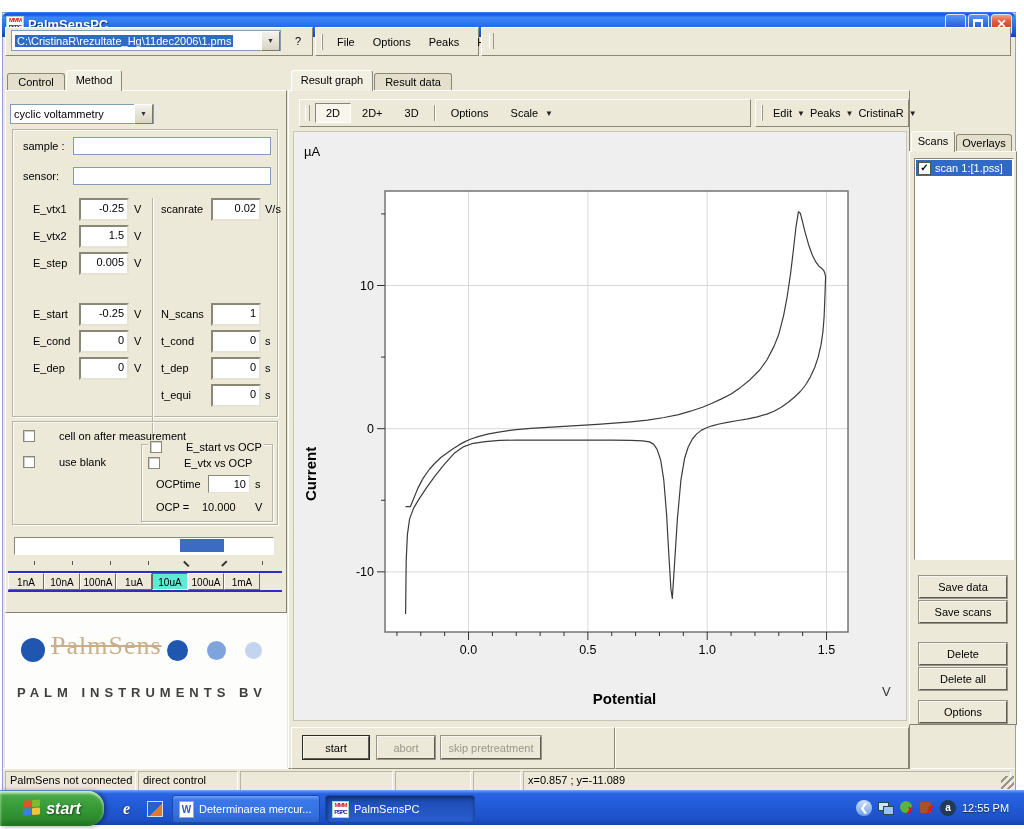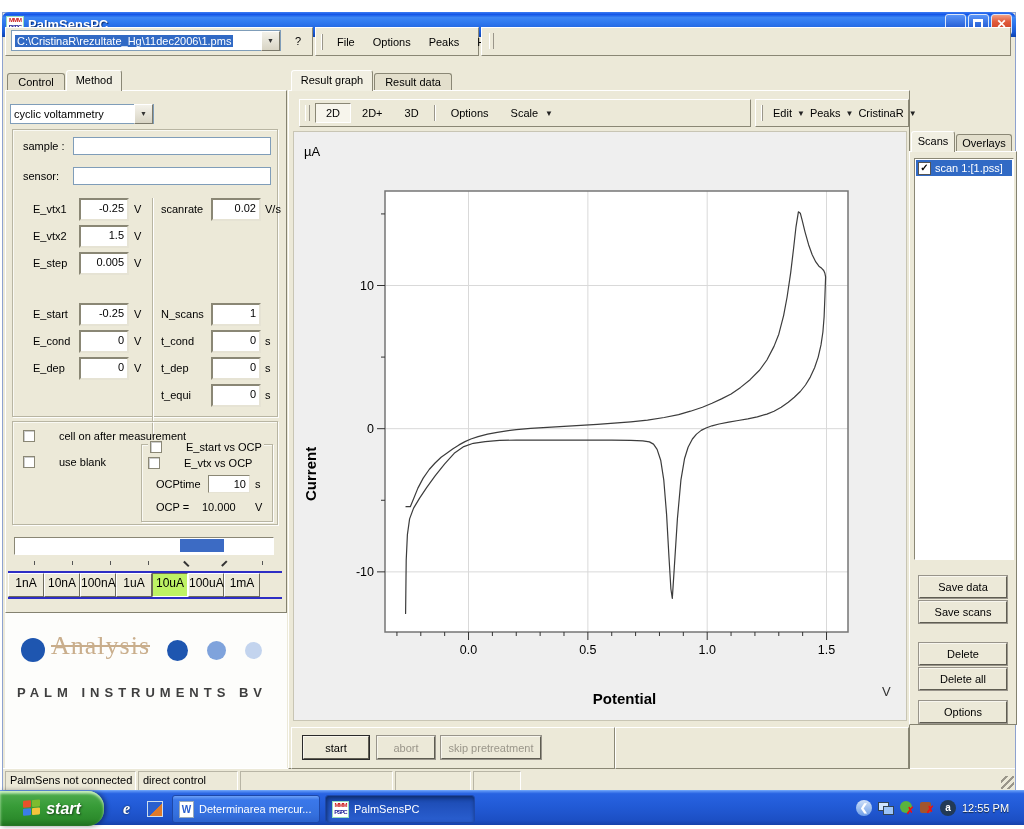--- a/index.html
+++ b/index.html
@@ -37,23 +37,23 @@
   .panel{background:#ECE9D8;border:1px solid;border-color:#fff #848270 #848270 #fff;box-sizing:border-box;z-index:1}
   .groupbox{border:1px solid #B8B5A2;box-shadow:1px 1px 0 rgba(255,255,255,.9),inset 1px 1px 0 rgba(255,255,255,.7);box-sizing:border-box}
   .inp{background:#fff;border:1px solid #7F9DB9;box-sizing:border-box}
   .pbox{background:#fff;border:2px solid;border-color:#8a8775 #e6e3d4 #e6e3d4 #8a8775;box-sizing:border-box;
         text-align:right;padding:2px 3px 0 0;font-size:11px}
   .cb{width:12px;height:12px;background:#fff;border:1px solid #8a8775;box-shadow:inset 1px 1px 0 #ccc;box-sizing:border-box;flex:none}
   .cbrow{display:flex;align-items:center;gap:24px}
   .lbl{white-space:nowrap}
   
   .blueline{height:2px;background:#2D2DC4}
-  .rbtn{display:inline-block;width:36px;height:24px;background:#ECE9D8;border:1px solid;border-color:#fff #6d6a5c #6d6a5c #fff;
-        box-sizing:border-box;text-align:center;line-height:18px;font-size:12px;vertical-align:top}
-  .rbtn.active{background:#bef264;border-color:#6d6a5c #fff #fff #6d6a5c}
+  .rbtn{display:inline-block;width:36px;height:17px;background:#ECE9D8;border:1px solid;border-color:#fff #6d6a5c #6d6a5c #fff;
+        box-sizing:border-box;text-align:center;line-height:18px;font-size:10px;vertical-align:top}
+  .rbtn.active{background:#5eead4;border-color:#6d6a5c #fff #fff #6d6a5c}
   .tick{position:absolute;width:1px;height:4px;background:#555}
   .tickarrow{position:absolute;width:7px;height:1.5px;background:#333;transform:rotate(45deg)}
   
   .btn3d{background:#ECE9D8;border:1px solid;border-color:#f8f6ee #5f5d52 #5f5d52 #f8f6ee;box-shadow:0 0 0 1px #98948a;
          box-sizing:border-box;text-align:left;font-size:11px;display:flex;align-items:center;justify-content:center}
   .btn3d.default{box-shadow:0 0 0 1px #2a2a2a}
   .btn3d.disabled{color:#9a968a}
   
   .chartarea{background:#EFEFEF;border:1px solid #c8c5b4}
   .axislabel{font-size:15px;font-weight:600}
@@ -229,21 +229,21 @@
       <div class="blueline"></div>
       <div style="white-space:nowrap">
         <span class="rbtn">1nA</span><span class="rbtn">10nA</span><span class="rbtn">100nA</span><span class="rbtn">1uA</span><span class="rbtn active">10uA</span><span class="rbtn">100uA</span><span class="rbtn">1mA</span>
       </div>
       <div class="blueline"></div>
     </div>
   </div>
 
   <div class="abs" style="left:2px;top:600px;width:282px;height:156px;background:#FDFDFB">
     <span class="dot" style="left:16px;top:25px;width:24px;height:24px;background:#1E56B0"></span>
-    <span class="abs palmsens-logo" style="left:46px;top:18px">Analysis</span>
+    <span class="abs palmsens-logo" style="left:46px;top:18px">PalmSens</span>
     <span class="dot" style="left:162px;top:27px;width:21px;height:21px;background:#1E56B0"></span>
     <span class="dot" style="left:202px;top:28px;width:19px;height:19px;background:#7FA3DC"></span>
     <span class="dot" style="left:240px;top:29px;width:17px;height:17px;background:#C3D4EE"></span>
     <span class="abs brand" style="left:12px;top:72px">PALM INSTRUMENTS BV</span>
   </div>
 
   <div class="abs tab active" style="left:288px;top:57px;width:82px">Result graph</div>
   <div class="abs tab inactive" style="left:371px;top:58px;width:78px">Result data</div>
   <div class="abs panel" style="left:285px;top:77px;width:622px;height:679px">
 
@@ -343,20 +343,21 @@
       <div class="abs btn3d" style="left:9px;top:549px;width:88px;height:22px">Options</div>
     </div>
   </div>
 
   <div class="abs" style="left:0;top:755px;width:1012px;height:21px;background:#ECE9D8;border-top:1px solid #fff">
     <span class="sfield" style="left:2px;width:131px">PalmSens not connected</span>
     <span class="sfield" style="left:135px;width:100px">direct control</span>
     <span class="sfield" style="left:237px;width:153px"></span>
     <span class="sfield" style="left:392px;width:76px"></span>
     <span class="sfield" style="left:470px;width:48px"></span>
+    <span class="sfield" style="left:520px;width:488px">x=0.857 ; y=-11.089</span>
     <span class="gripcorner"></span>
   </div>
 </div>
 
 <div class="abs taskbar">
   <div class="abs startbtn">
     <span class="flag">
       <div style="background:#E8502B"></div>
         <div style="background:#7DBB2F"></div>
       <div style="background:#3B7DE8"></div>

